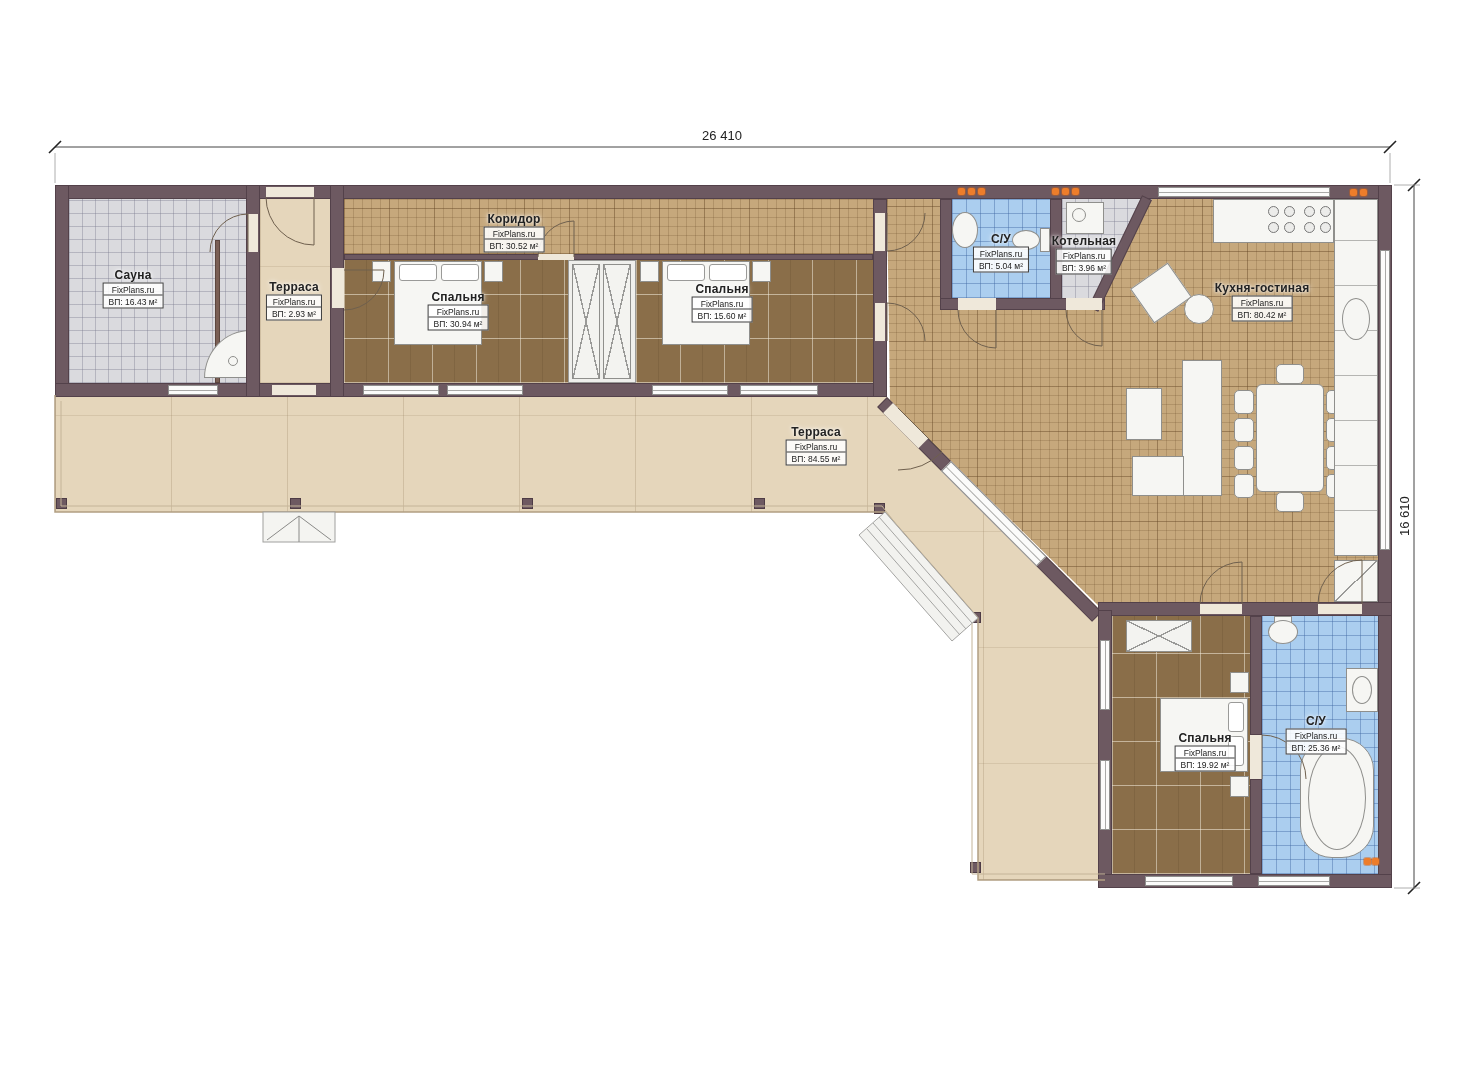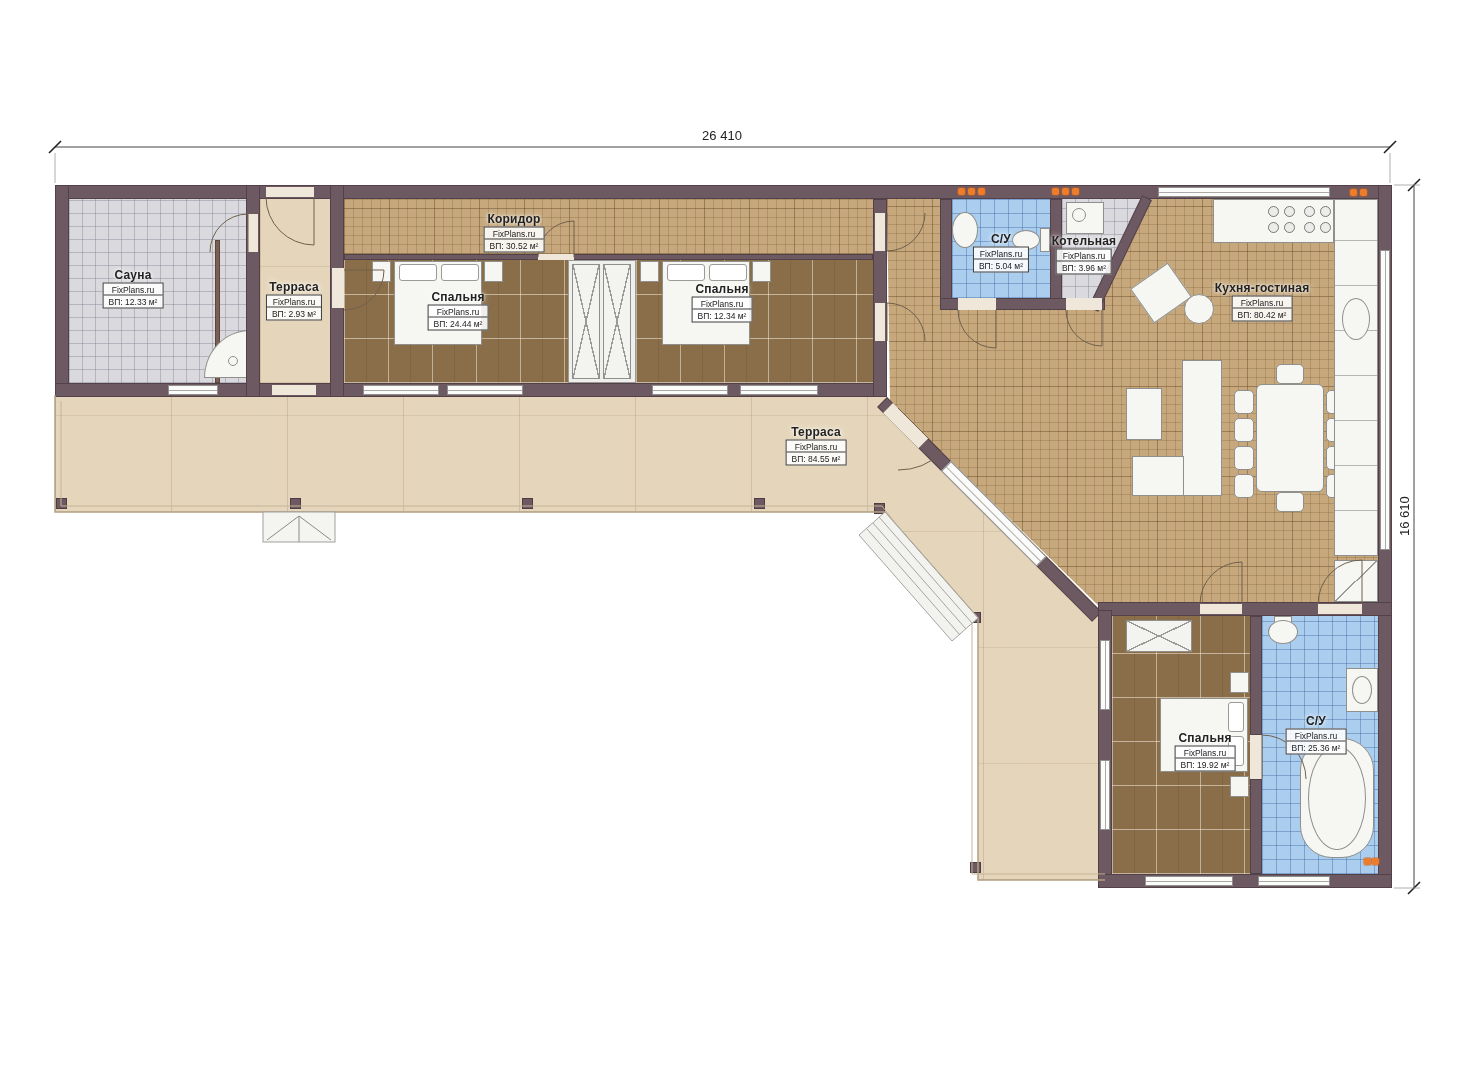--- a/index.html
+++ b/index.html
@@ -281,49 +281,49 @@
     </g>
   </svg>
 
   <div class="dim-label" style="left:722px;top:143px;transform:translate(-50%,-100%);">26 410</div>
   <div class="dim-label dim-vert" style="left:1404px;top:536px;">16 610</div>
 
   <div class="room-label" style="left:133px;top:288px;">
     <div class="rl-name">Сауна</div>
     <div class="rl-box">
       <div class="rl-brand">FixPlans.ru</div>
-      <div class="rl-area">ВП: 12.33 м²</div>
+      <div class="rl-area">ВП: 16.43 м²</div>
     </div>
   </div>
   <div class="room-label" style="left:294px;top:300px;">
     <div class="rl-name">Терраса</div>
     <div class="rl-box">
       <div class="rl-brand">FixPlans.ru</div>
       <div class="rl-area">ВП: 2.93 м²</div>
     </div>
   </div>
   <div class="room-label" style="left:514px;top:232px;">
     <div class="rl-name">Коридор</div>
     <div class="rl-box">
       <div class="rl-brand">FixPlans.ru</div>
       <div class="rl-area">ВП: 30.52 м²</div>
     </div>
   </div>
   <div class="room-label" style="left:458px;top:310px;">
     <div class="rl-name">Спальня</div>
     <div class="rl-box">
       <div class="rl-brand">FixPlans.ru</div>
-      <div class="rl-area">ВП: 24.44 м²</div>
+      <div class="rl-area">ВП: 30.94 м²</div>
     </div>
   </div>
   <div class="room-label" style="left:722px;top:302px;">
     <div class="rl-name">Спальня</div>
     <div class="rl-box">
       <div class="rl-brand">FixPlans.ru</div>
-      <div class="rl-area">ВП: 12.34 м²</div>
+      <div class="rl-area">ВП: 15.60 м²</div>
     </div>
   </div>
   <div class="room-label" style="left:1001px;top:252px;">
     <div class="rl-name">С/У</div>
     <div class="rl-box">
       <div class="rl-brand">FixPlans.ru</div>
       <div class="rl-area">ВП: 5.04 м²</div>
     </div>
   </div>
   <div class="room-label" style="left:1084px;top:254px;">

